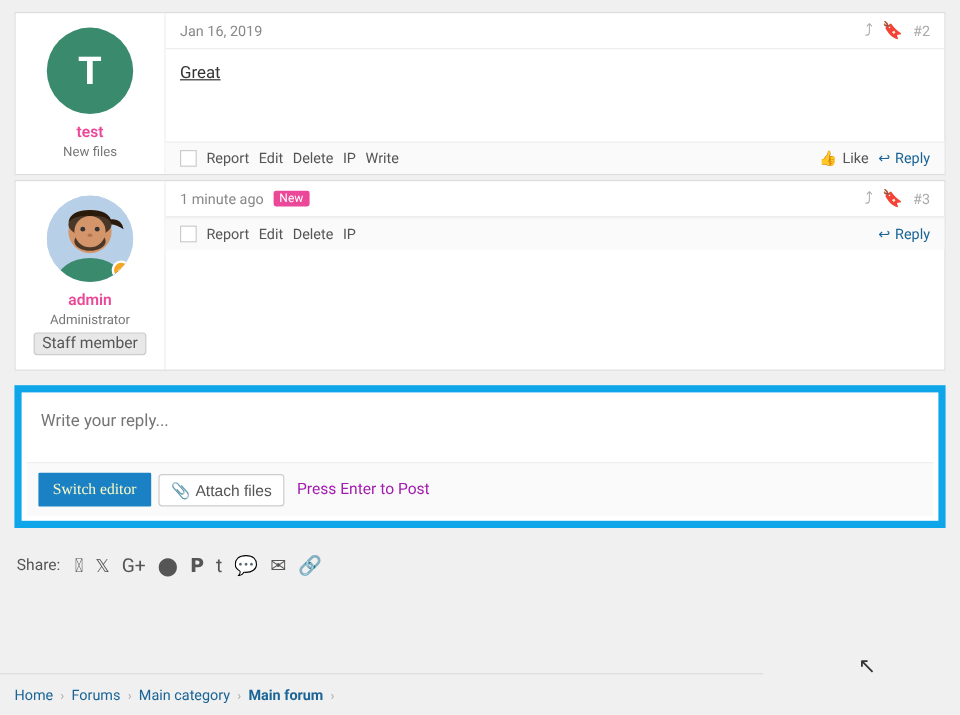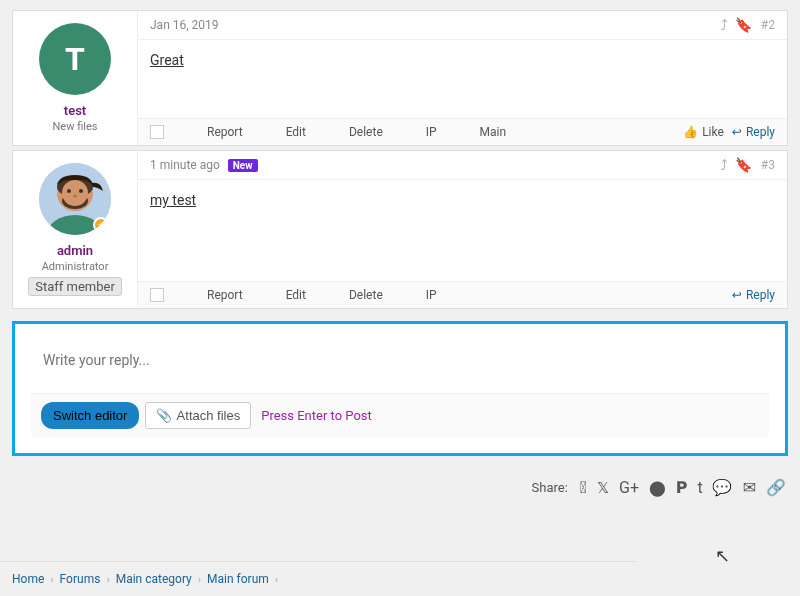--- a/index.html
+++ b/index.html
@@ -74,21 +74,21 @@
       border-radius: 50%;
       border: 2px solid #fff;
       display: flex;
       align-items: center;
       justify-content: center;
     }
 
     .username {
       font-size: 13px;
       font-weight: 600;
-      color: #701a75;
+      color: #ec4899;
       text-decoration: none;
       display: block;
     }
 
     .user-role {
       font-size: 11px;
       color: #777;
       margin-top: 2px;
     }
 
@@ -125,24 +125,24 @@
       gap: 8px;
     }
 
     .post-header-right {
       display: flex;
       align-items: center;
       gap: 8px;
     }
 
     .new-badge {
-      background: #6d28d9;
+      background: #ec4899;
       color: #fff;
       font-size: 10px;
-      font-weight: bold;
+      font-weight: normal;
       padding: 1px 5px;
       border-radius: 2px;
     }
 
     .post-num {
       color: #aaa;
       font-size: 12px;
     }
 
     .header-icon {
@@ -187,21 +187,20 @@
       border: 1px solid #ccc;
       background: #fff;
       cursor: pointer;
     }
 
     .footer-link {
       color: #555;
       text-decoration: none;
       font-size: 12px;
       cursor: pointer;
-      margin-left: 35px;
     }
 
     .like-btn {
       display: flex;
       align-items: center;
       gap: 4px;
       color: #555;
       font-size: 12px;
       cursor: pointer;
       text-decoration: none;
@@ -213,23 +212,23 @@
       gap: 4px;
       color: #1a6496;
       font-size: 12px;
       cursor: pointer;
       text-decoration: none;
     }
 
     
     .reply-editor {
       background: #fff;
-      border: 3px solid #0ea5e9;
+      border: 6px solid #0ea5e9;
       margin-bottom: 12px;
-      padding: 16px;
+      padding: 4px;
     }
 
     .reply-input {
       width: 100%;
       border: none;
       outline: none;
       padding: 12px;
       font-size: 14px;
       color: #aaa;
       resize: none;
@@ -241,27 +240,28 @@
       display: flex;
       align-items: center;
       padding: 8px 10px;
       border-top: 1px solid #eee;
       gap: 6px;
       background: #fafafa;
     }
 
     .switch-editor-btn {
       background: #1a82c4;
-      color: #000000;
+      color: #fef9c3;
       border: none;
-      border-radius: 12px;
+      border-radius: 1px;
       padding: 6px 12px;
       font-size: 13px;
       cursor: pointer;
       font-weight: 500;
+      font-family: Liberation Serif, serif;
     }
 
     .attach-files-btn {
       display: flex;
       align-items: center;
       gap: 4px;
       background: #fff;
       color: #555;
       border: 1px solid #ccc;
       border-radius: 3px;
@@ -277,21 +277,20 @@
     }
 
     
     .share-row {
       display: flex;
       align-items: center;
       gap: 10px;
       padding: 10px 2px;
       font-size: 14px;
       color: #555;
-      justify-content: flex-end;
     }
 
     .share-label {
       font-size: 13px;
       color: #555;
       margin-right: 2px;
     }
 
     .share-icon {
       color: #555;
@@ -314,21 +313,21 @@
       width: 636px;
     }
 
     .breadcrumb-link {
       color: #1a6496;
       text-decoration: none;
       cursor: pointer;
     }
 
     .breadcrumb-link.active {
-      font-weight: normal;
+      font-weight: bold;
       color: #1a6496;
     }
 
     .breadcrumb-sep {
       color: #aaa;
       font-size: 11px;
     }
 
     .cursor-indicator {
       position: fixed;
@@ -366,21 +365,21 @@
       <div class="post-body">
         <span>Great</span>
       </div>
       <div class="post-footer">
         <div class="post-footer-left">
           <div class="checkbox-item"></div>
           <a class="footer-link">Report</a>
           <a class="footer-link">Edit</a>
           <a class="footer-link">Delete</a>
           <a class="footer-link">IP</a>
-          <a class="footer-link">Main</a>
+          <a class="footer-link">Write</a>
         </div>
         <div class="post-footer-right">
           <a class="like-btn">
             <span>👍</span>
             <span>Like</span>
           </a>
           <a class="reply-btn">
             <span>↩</span>
             <span>Reply</span>
           </a>
@@ -427,23 +426,20 @@
       <div class="post-header">
         <div class="post-header-left">
           <span>1 minute ago</span>
           <span class="new-badge">New</span>
         </div>
         <div class="post-header-right">
           <span class="header-icon" title="Share">⤴</span>
           <span class="header-icon" title="Bookmark">🔖</span>
           <span class="post-num">#3</span>
         </div>
-      </div>
-      <div class="post-body">
-        <span>my test</span>
       </div>
       <div class="post-footer">
         <div class="post-footer-left">
           <div class="checkbox-item"></div>
           <a class="footer-link">Report</a>
           <a class="footer-link">Edit</a>
           <a class="footer-link">Delete</a>
           <a class="footer-link">IP</a>
         </div>
         <div class="post-footer-right">

